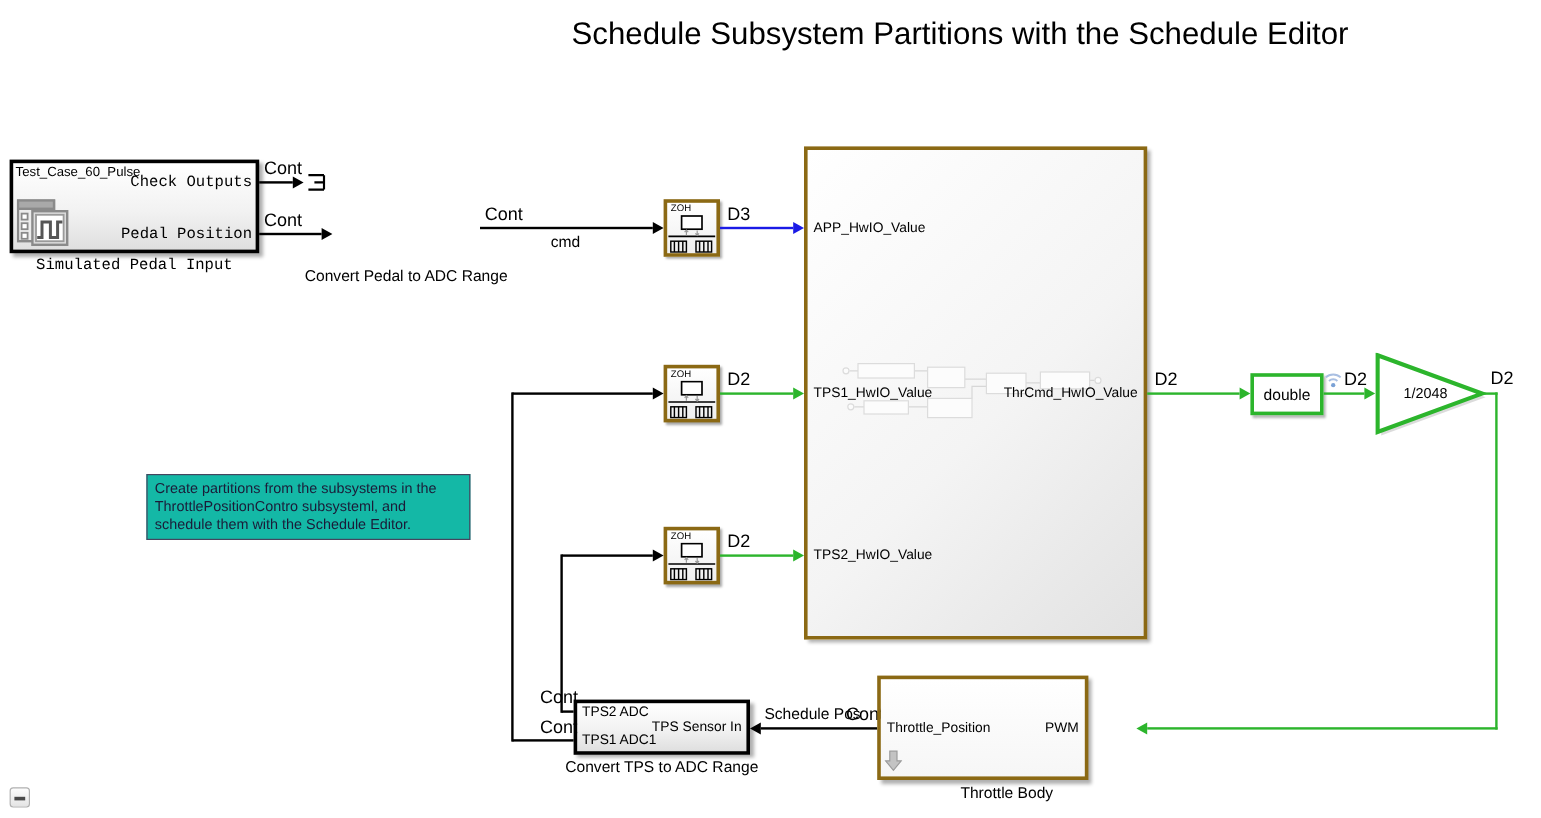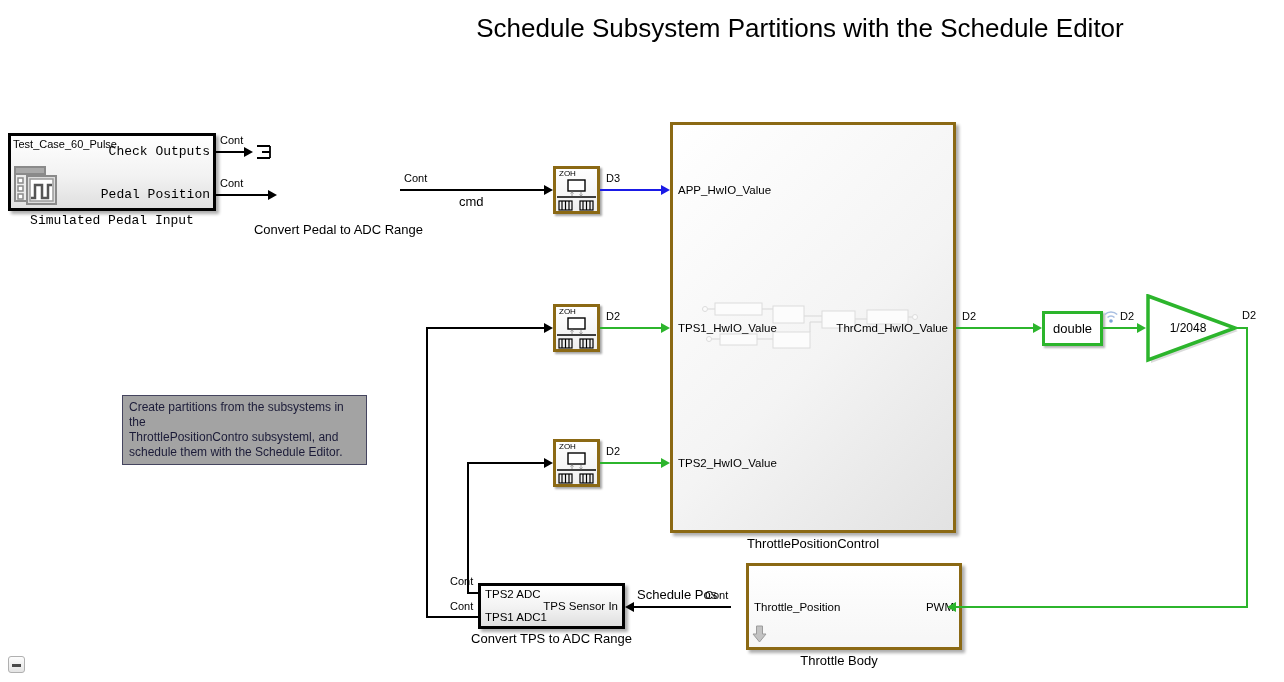--- a/index.html
+++ b/index.html
@@ -18,28 +18,28 @@
   .lv{position:absolute;width:2px;}
   .black{background:#000;}
   .green{background:#2CB52C;}
   .blue{background:#1A1AE6;}
   
   .ar{position:absolute;width:0;height:0;border-top:5px solid transparent;border-bottom:5px solid transparent;}
   .ar-r{border-left:9px solid #000;}
   .ar-l{border-right:9px solid #000;}
   .ar-r.g{border-left-color:#2CB52C;} .ar-l.g{border-right-color:#2CB52C;}
   .ar-r.b{border-left-color:#1A1AE6;}
-  .rate{position:absolute;font-size:11px;line-height:13px;white-space:nowrap;}
+  .rate{position:absolute;font-size:15px;line-height:13px;white-space:nowrap;}
   .sig{position:absolute;font-size:13px;line-height:15px;white-space:nowrap;}
   
   .zoh{position:absolute;width:47px;height:48px;box-sizing:border-box;border:3px solid #8B6914;
        background:linear-gradient(to bottom,#fff,#efefef);box-shadow:2px 2px 2px rgba(0,0,0,0.35);}
   .zoh .zl{position:absolute;top:0px;left:3px;font-size:8px;line-height:9px;}
   
-  .note{position:absolute;left:122px;top:395px;width:245px;box-sizing:border-box;background:#a3a3a3;
+  .note{position:absolute;left:122px;top:395px;width:270px;box-sizing:border-box;background:#14b8a6;
         border:1px solid #45455F;padding:4px 6px;font-size:12px;line-height:15px;color:#1B1B38;}
   .note span{display:block;}
   .title{position:absolute;left:400px;top:12px;width:800px;text-align:center;font-size:26px;line-height:32px;white-space:nowrap;}
   .copyright{position:absolute;left:700px;top:78px;width:270px;text-align:center;font-size:12px;}
   
   .toggle{position:absolute;left:8px;top:656px;width:17px;height:17px;box-sizing:border-box;border:1px solid #b0b0b0;
           border-radius:3px;background:linear-gradient(to bottom,#fdfdfd,#e4e4e4);}
   .toggle .minus{position:absolute;left:3px;top:7px;width:9px;height:3px;background:#4a4a4a;}
   .dbl{position:absolute;left:1042px;top:311px;width:61px;height:35px;box-sizing:border-box;border:3px solid #2CB52C;
        background:#fff;box-shadow:2px 2px 2px rgba(0,0,0,0.3);display:flex;align-items:center;justify-content:center;
@@ -127,21 +127,20 @@
         <circle cx="9" cy="42" r="2.5"></circle>
         <rect x="20" y="37" width="37" height="11"></rect>
         <rect x="73" y="35" width="37" height="16"></rect>
       </g>
     </svg>
     <div class="portlbl" style="left:5px;top:58px;">APP_HwIO_Value</div>
     <div class="portlbl" style="left:5px;top:196px;">TPS1_HwIO_Value</div>
     <div class="portlbl" style="left:5px;top:331px;">TPS2_HwIO_Value</div>
     <div class="portlbl" style="right:5px;top:196px;">ThrCmd_HwIO_Value</div>
   </div>
-  <div class="caption" style="left:670px;top:536px;width:286px;">ThrottlePositionControl</div>
 
   <div class="zoh" style="left:553px;top:304px;">
     <div class="zl">ZOH</div>
     <svg class="abs" style="left:0px;top:10px;" width="41" height="32" viewBox="0 0 41 32">
       <rect x="12" y="1" width="17" height="11" fill="#fff" stroke="#000" stroke-width="1.4"></rect>
       <line x1="1" y1="18" x2="40" y2="18" stroke="#000" stroke-width="1.4"></line>
       <path d="M16 17 V13 M14.5 14.5 L16 12.8 L17.5 14.5" fill="none" stroke="#9a9a9a" stroke-width="1"></path>
       <path d="M25 13 V17 M23.5 15.5 L25 17.2 L26.5 15.5" fill="none" stroke="#9a9a9a" stroke-width="1"></path>
       <g stroke="#000" stroke-width="1.2" fill="none">
         <rect x="3" y="22" width="13" height="9"></rect>
@@ -198,21 +197,21 @@
     <div class="portlbl" style="left:4px;top:24px;">TPS1 ADC1</div>
     <div class="portlbl" style="right:4px;top:13px;">TPS Sensor In</div>
   </div>
   <div class="caption" style="left:448px;top:631px;width:207px;">Convert TPS to ADC Range</div>
 
   <div class="lh black" style="left:634px;top:606px;width:97px;"></div>
   <div class="ar ar-l" style="left:625px;top:602px;"></div>
   <div class="sig" style="left:637px;top:587px;">Schedule Pos</div>
   <div class="rate" style="left:705px;top:589px;">Cont</div>
 
-  <div class="blk gold" style="left:746px;top:563px;width:216px;height:87px;background:linear-gradient(to bottom,#ffffff,#f6f6f6);">
+  <div class="blk gold" style="left:731px;top:563px;width:176px;height:87px;background:linear-gradient(to bottom,#ffffff,#f6f6f6);">
     <div class="portlbl" style="left:5px;top:34px;">Throttle_Position</div>
     <div class="portlbl" style="right:5px;top:34px;">PWM</div>
     <svg class="abs" style="left:3px;top:59px;" width="15" height="18" viewBox="0 0 15 18">
       <polygon points="4.5,1 10.5,1 10.5,9 14,9 7.5,17 1,9 4.5,9" fill="#c3c3c3" stroke="#9c9c9c" stroke-width="1"></polygon>
     </svg>
   </div>
   <div class="caption" style="left:731px;top:653px;width:216px;">Throttle Body</div>
 
   <div class="lh green" style="left:956px;top:606px;width:292px;"></div>
   <div class="ar ar-l g" style="left:947px;top:602px;"></div>

